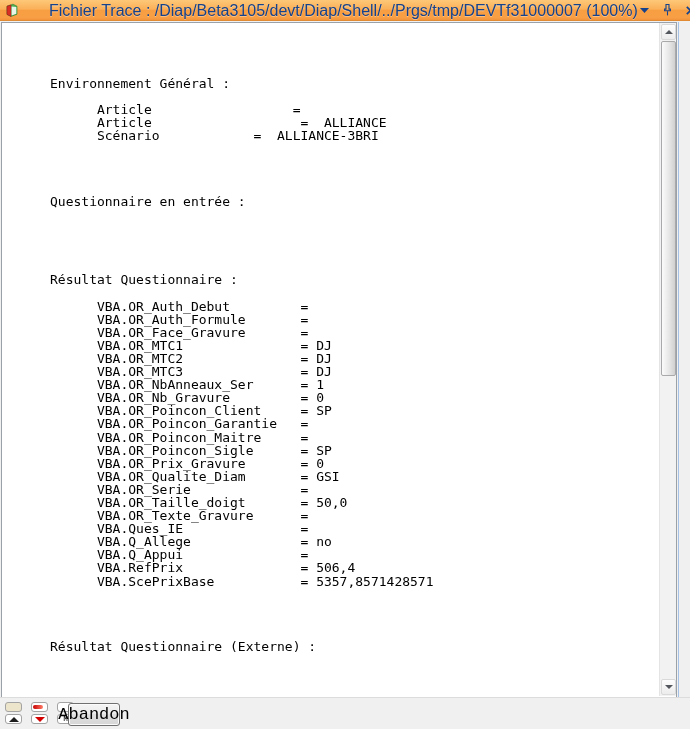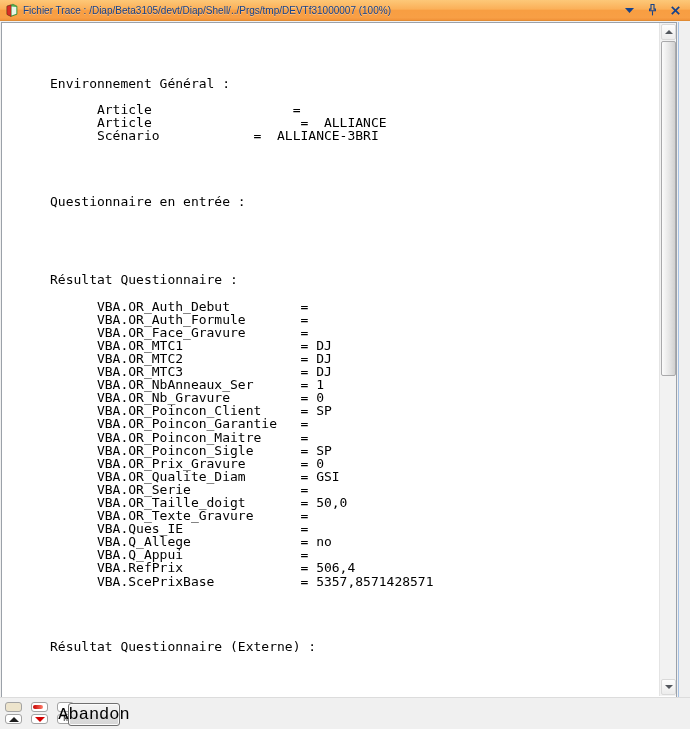--- a/index.html
+++ b/index.html
@@ -10,22 +10,23 @@
   }
   
   .titlebar{
     position:absolute;left:0;top:0;width:690px;height:21px;
     background:linear-gradient(180deg,#fdc878 0%,#fbb059 45%,#f89e42 52%,#f89f45 88%,#f2933a 100%);
     border-bottom:1px solid #e08b33;
     display:flex;align-items:center;box-sizing:border-box;
   }
   .book-icon{width:15px;height:15px;margin:0 4px 0 4px;flex:0 0 auto;}
   .title-text{
-    color:#15428b;font-size:10px;line-height:21px;white-space:nowrap;
+    color:#15428b;font-size:16px;line-height:21px;white-space:nowrap;
     text-shadow:0 1px 0 rgba(255,255,255,.35);
+    margin-left:26px;
   }
   .tb-buttons{margin-left:auto;display:flex;align-items:center;gap:9px;padding-right:8px;}
   .tb-btn{width:14px;height:14px;display:flex;align-items:center;justify-content:center;cursor:default;}
   
   .content{
     position:absolute;left:1px;top:22px;width:676px;height:684px;
     background:#ffffff;border:1px solid #9ba1a9;box-sizing:border-box;overflow:hidden;
   }
   .blue-edge{position:absolute;top:22px;right:11px;width:1px;height:707px;background:#a5c1e5;}
   .trace-text{

